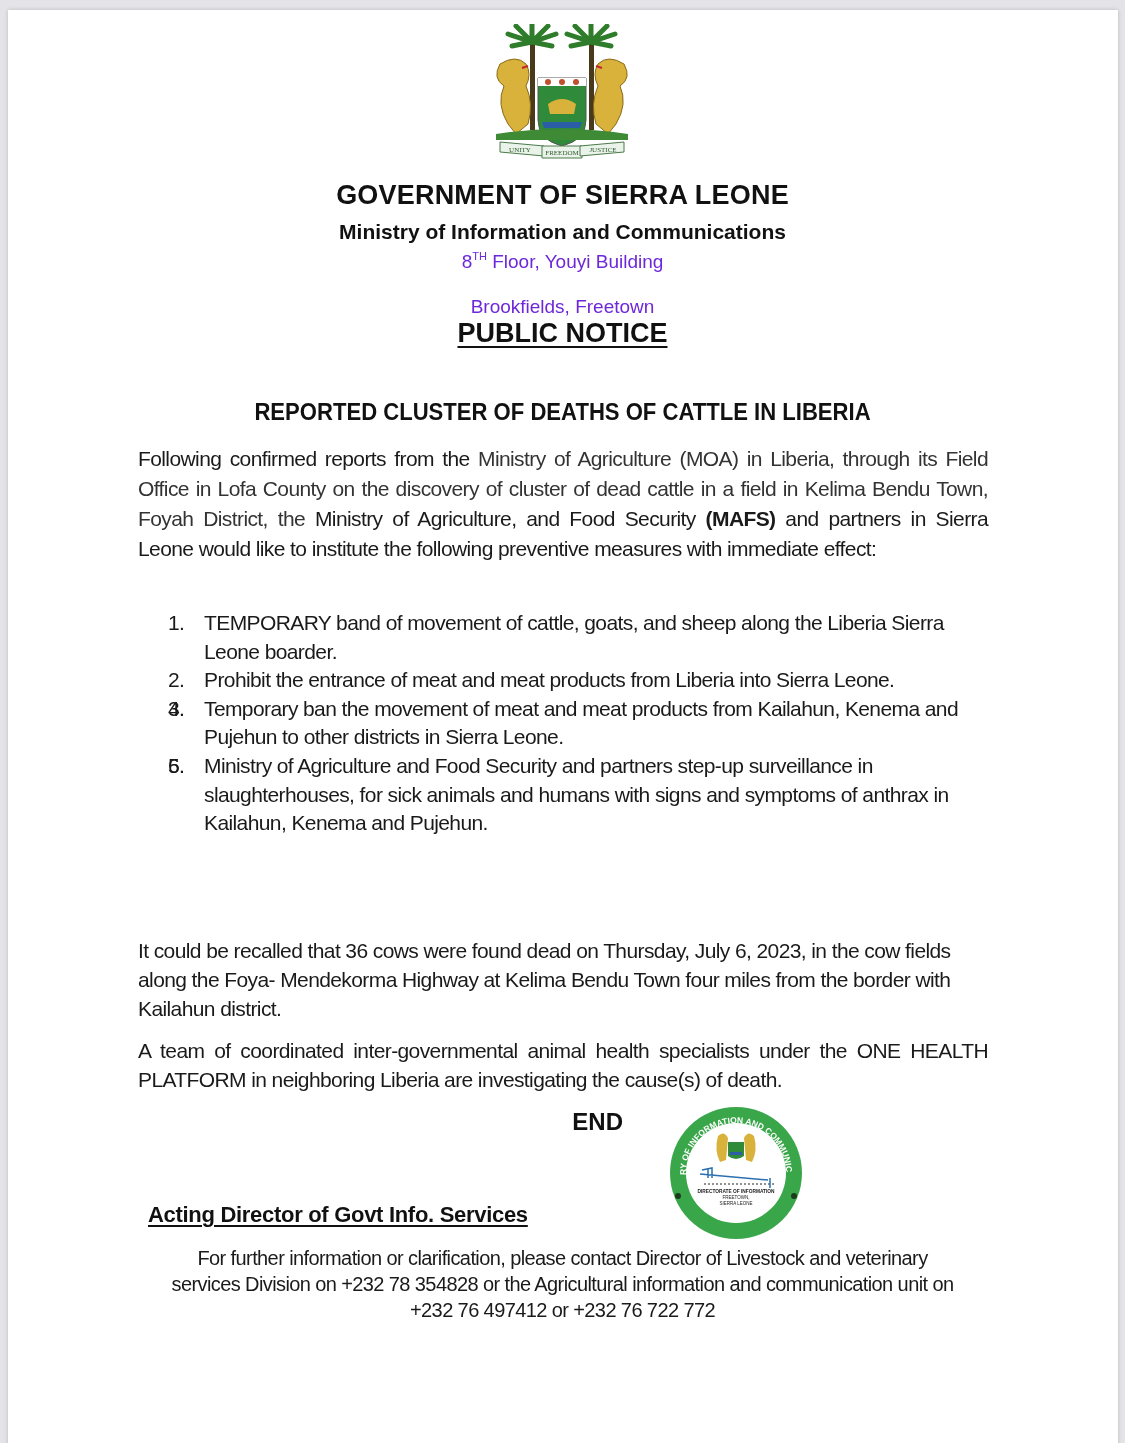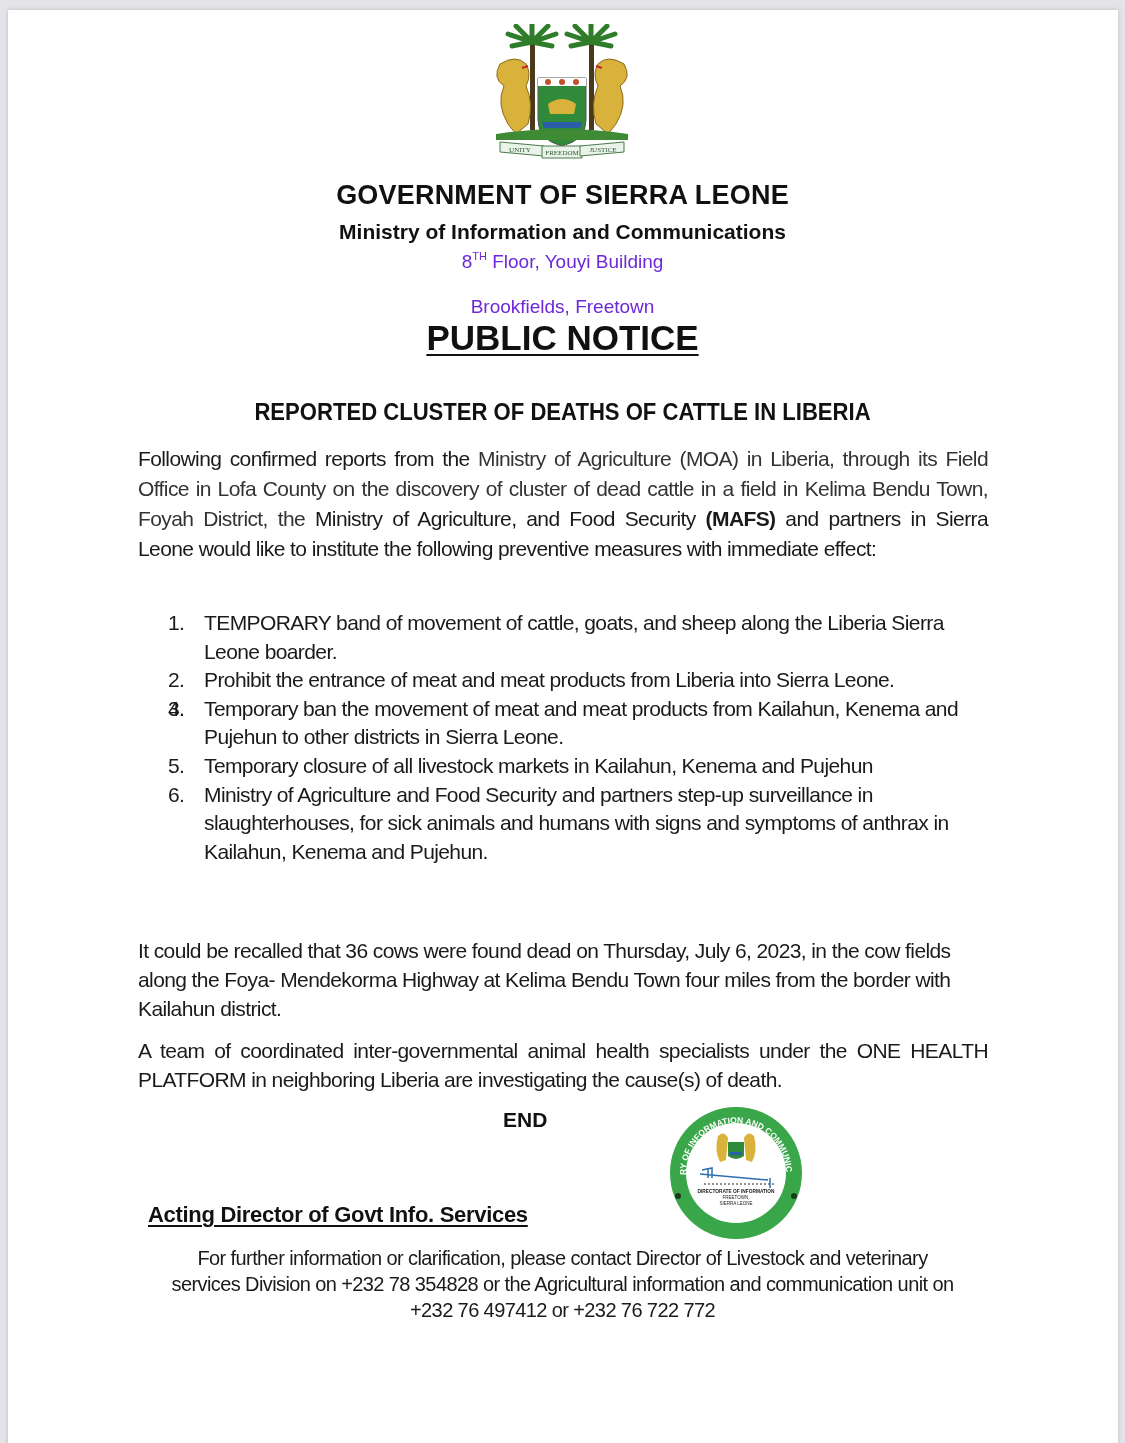--- a/index.html
+++ b/index.html
@@ -17,37 +17,37 @@
   }
   .abs { position: absolute; }
   .center { left: 0; width: 1125px; text-align: center; }
   .crest { left: 486px; top: 24px; width: 152px; height: 136px; }
   .h-gov { top: 180px; font-size: 27px; font-weight: bold; letter-spacing: 0.2px; }
   .h-min { top: 220px; font-size: 21px; font-weight: bold; }
   .h-addr { font-size: 19px; color: #6d28d9; }
   .h-addr1 { top: 250px; }
   .h-addr2 { top: 276px; margin-top: 20px; }
   .h-addr1 sup { font-size: 11px; vertical-align: 8px; }
-  .h-notice { top: 318px; font-size: 35px; font-weight: bold; }
+  .h-notice { top: 318px; font-size: 27px; font-weight: bold; }
   .h-notice span { text-decoration: underline; text-underline-offset: 4px; text-decoration-thickness: 2px; }
   .h-sub { top: 398px; font-size: 24px; font-weight: bold; transform: scaleX(0.92); }
   .body-text {
     font-family: "Liberation Sans Narrow", "Liberation Sans", sans-serif;
     font-size: 21px; line-height: 30px; color: #1a1a1a;
     letter-spacing: -0.6px;
   }
   .para { left: 138px; width: 850px; text-align: justify; }
   .p1 { top: 444px; }
   .p1 .soft { color: #333; }
   .list { left: 168px; top: 609px; width: 820px; margin: 0; padding: 0; list-style: none; line-height: 28.6px; }
   .list li { position: relative; padding-left: 36px; }
   .list li .num { position: absolute; left: 0; top: 0; }
   .p2 { top: 936px; line-height: 29px; text-align: left; }
   .p3 { top: 1036px; line-height: 29px; }
-  .end { left: 503px; top: 1108px; width: 120px; text-align: left; font-size: 21px; font-weight: bold; }
+  .end { left: 503px; top: 1108px; width: 120px; text-align: right; font-size: 24px; font-weight: bold; }
   .stamp { left: 664px; top: 1104px; width: 144px; height: 138px; }
   .sig { left: 148px; top: 1202px; font-size: 22px; font-weight: bold; text-decoration: underline; text-underline-offset: 3px; font-family: "Liberation Sans", sans-serif; letter-spacing: -0.3px; }
   .contact { left: 130px; width: 865px; top: 1245px; text-align: center; line-height: 26px; font-size: 20px; }
 </style>
 </head>
 <body>
 
 <div class="sheet"></div>
 
 <svg class="abs crest" viewBox="0 0 152 136">
@@ -101,21 +101,21 @@
 <div class="abs center h-notice"><span>PUBLIC NOTICE</span></div>
 <div class="abs center h-sub">REPORTED CLUSTER OF DEATHS OF CATTLE IN LIBERIA</div>
 
 <div class="abs para p1 body-text"><span>Following confirmed reports from the </span><span class="soft">Ministry of Agriculture (MOA) in Liberia, through its Field Office in Lofa County on the discovery of cluster of dead cattle in a field in Kelima Bendu Town, Foyah District, the </span><span>Ministry of Agriculture, and Food Security </span><b>(MAFS)</b><span> and partners in Sierra Leone would like to institute the following preventive measures with immediate effect:</span></div>
 
 <ol class="abs list body-text">
   <li><span class="num">1.</span><span>TEMPORARY band of movement of cattle, goats, and sheep along the Liberia Sierra Leone boarder.</span></li>
   <li><span class="num">2.</span><span>Prohibit the entrance of meat and meat products from Liberia into Sierra Leone.</span></li>
   <li><span class="num">3.</span></li>
   <li><span class="num">4.</span><span>Temporary ban the movement of meat and meat products from Kailahun, Kenema and Pujehun to other districts in Sierra Leone.</span></li>
-  <li><span class="num">5.</span><span>Temporary closure of all livestock markets in Kailahun, Kenema and Pujehun</span></li>
+  <li><span class="num">5.</span></li>
   <li><span class="num">6.</span><span>Ministry of Agriculture and Food Security and partners step-up surveillance in slaughterhouses, for sick animals and humans with signs and symptoms of anthrax in Kailahun, Kenema and Pujehun.</span></li>
 </ol>
 
 <div class="abs para p2 body-text">It could be recalled that 36 cows were found dead on Thursday, July 6, 2023, in the cow fields along the Foya- Mendekorma Highway at Kelima Bendu Town four miles from the border with Kailahun district.</div>
 <div class="abs para p3 body-text">A team of coordinated inter-governmental animal health specialists under the ONE HEALTH PLATFORM in neighboring Liberia are investigating the cause(s) of death.</div>
 
 <div class="abs end">END</div>
 
 <svg class="abs stamp" viewBox="0 0 144 138">
   <defs>

